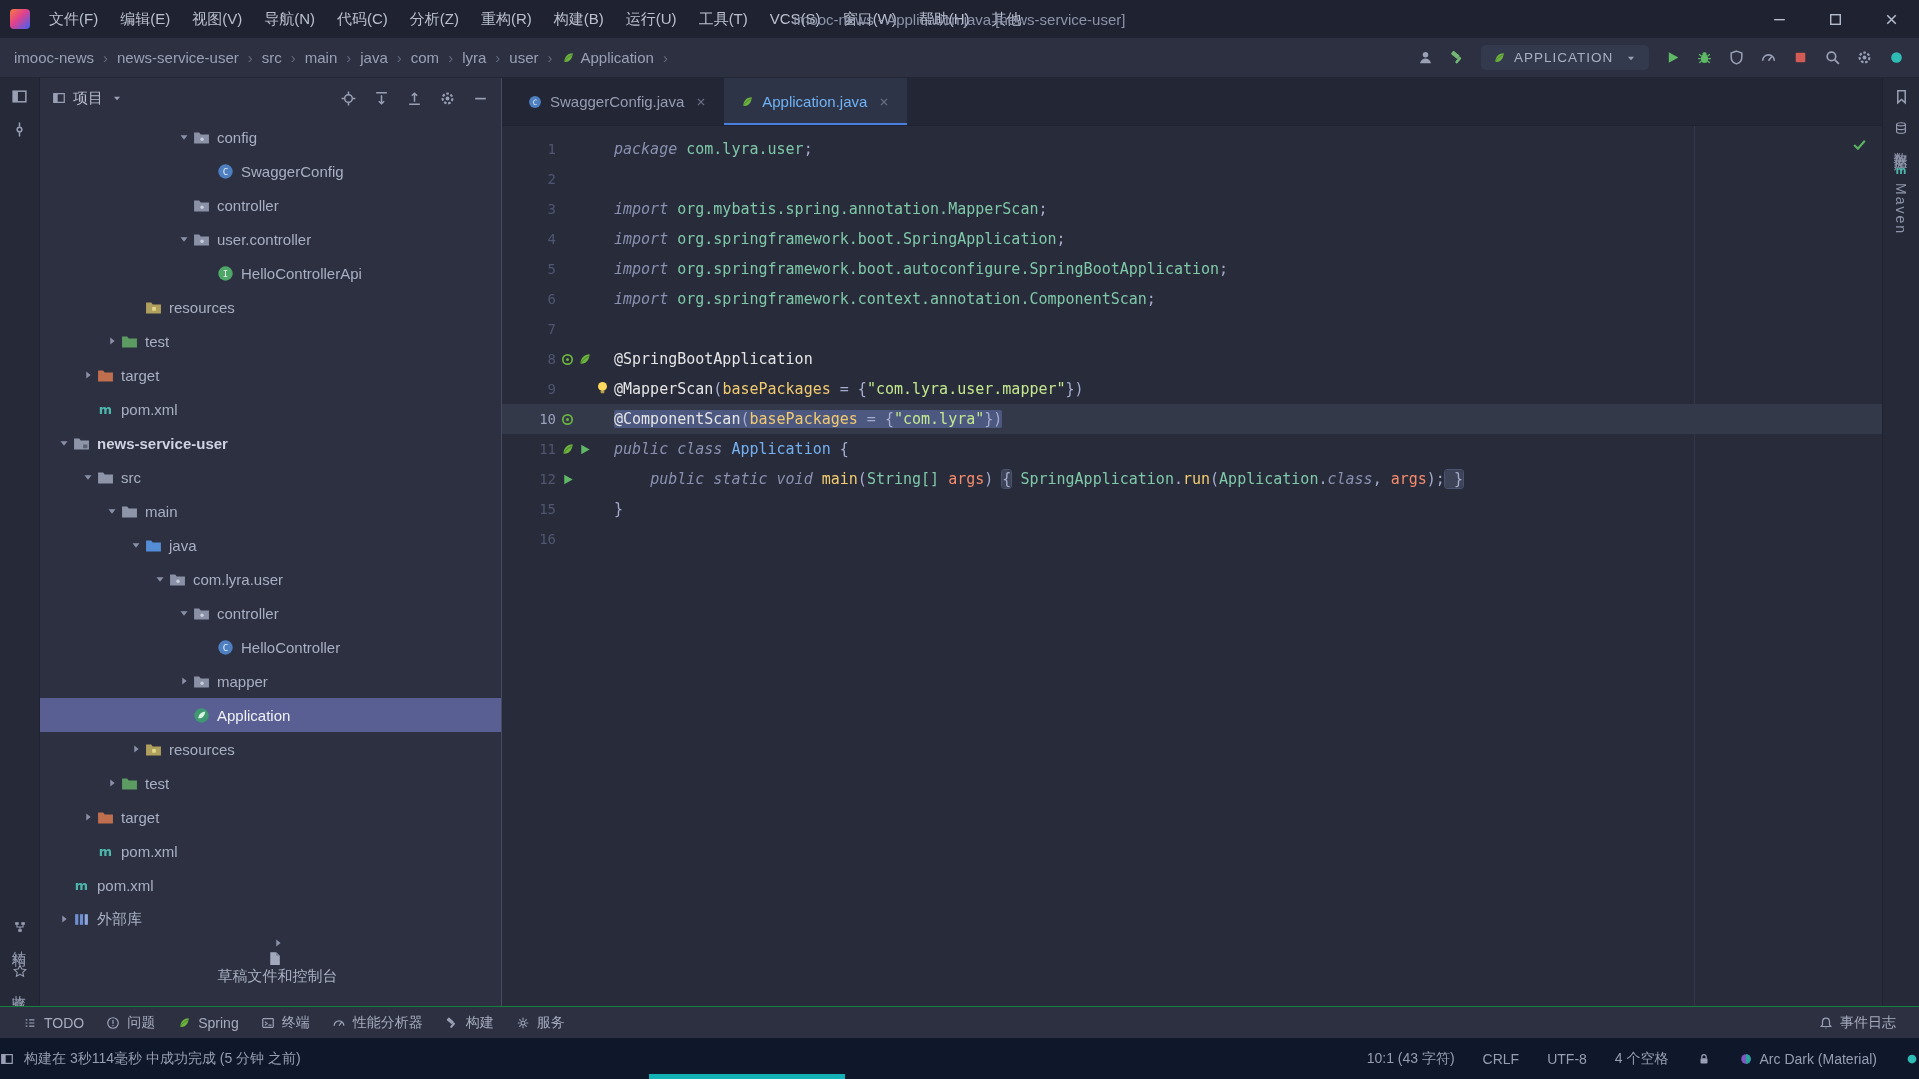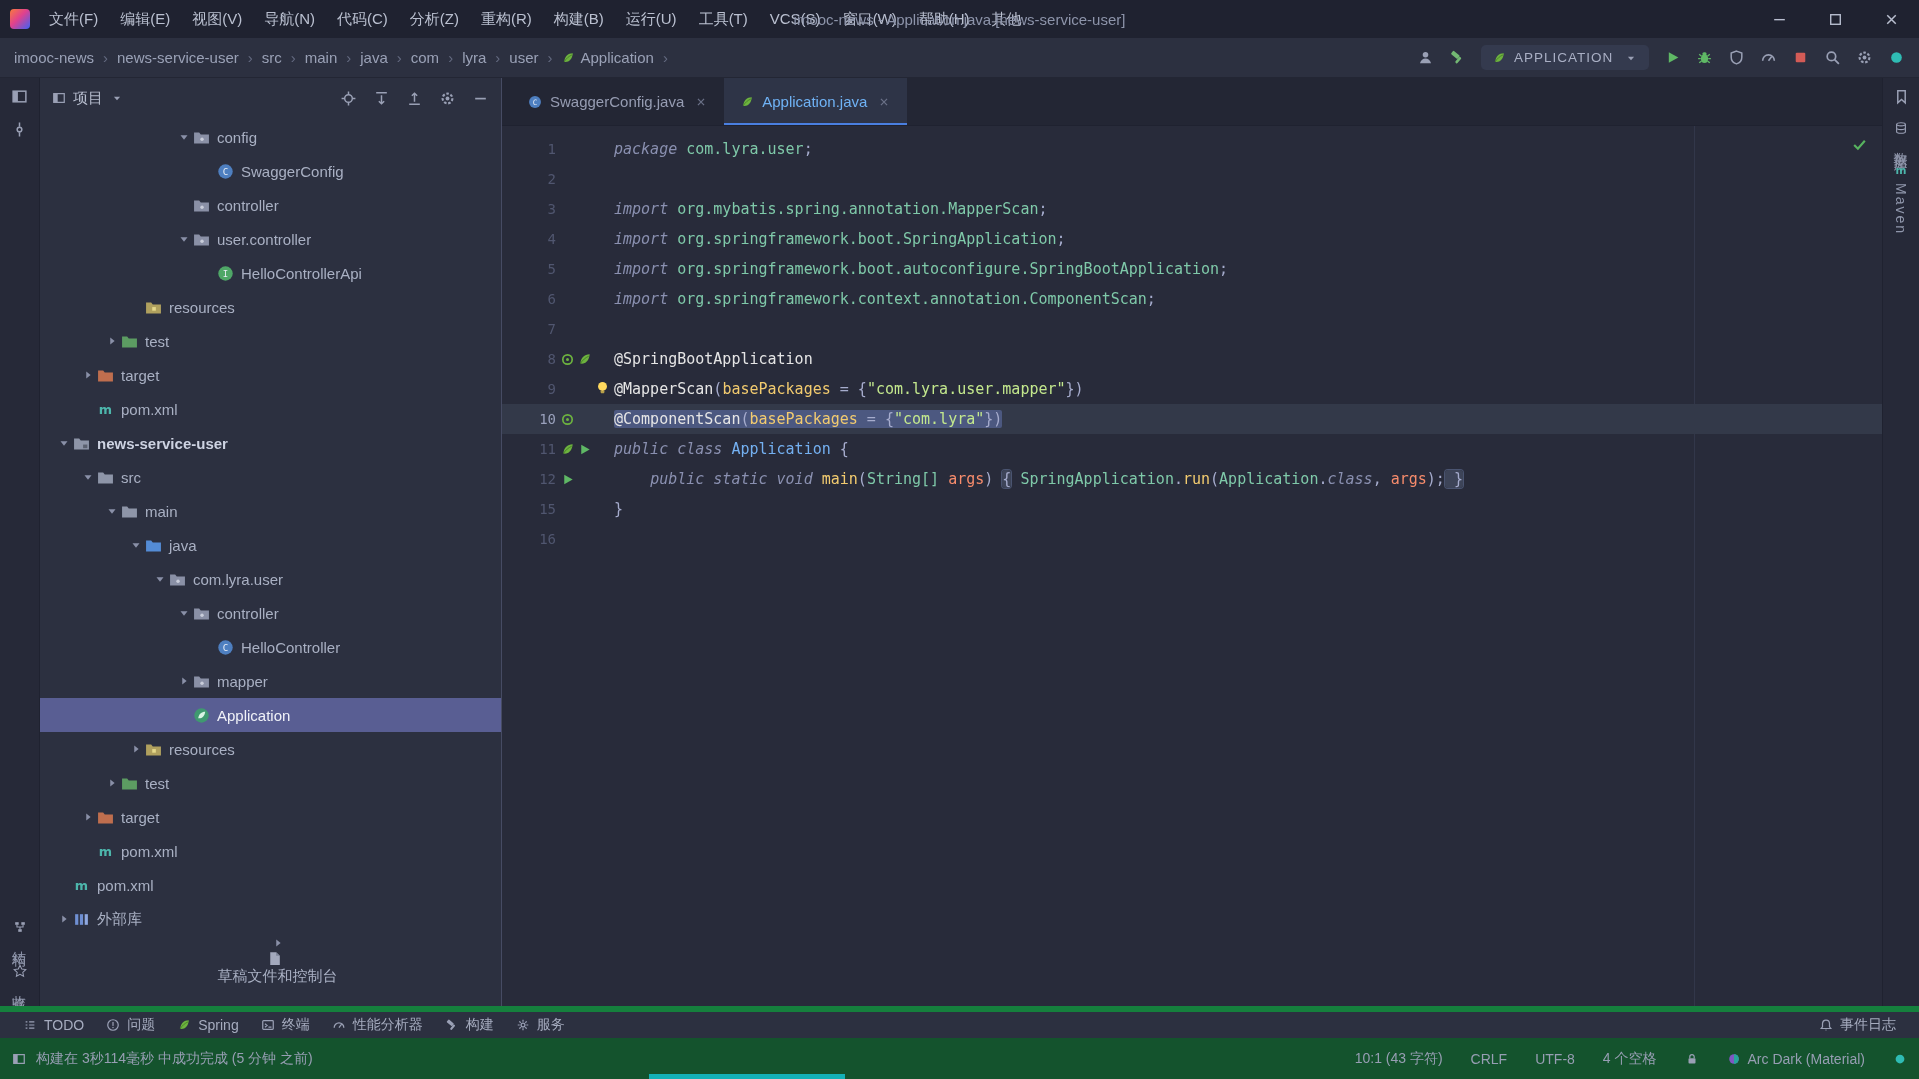--- a/index.html
+++ b/index.html
@@ -67,25 +67,25 @@
 .pkg{color:#7fc9a9;}
 .ann{color:#e5e5e5;}
 .fld{color:#f2cb6f;}
 .str{color:#c3e88d;}
 .prm{color:#f78c6c;}
 .cls{color:#74b0f1;}
 .mth{color:#f2cb6f;}
 .mthi{color:#f2cb6f;}
 .fold{background:#3d4458;border-radius:3px;box-shadow:0 0 0 1px #4a5470;}
 
-.twbar{height:32px;flex:none;background:#2c3040;border-top:6px solid #15803d;display:flex;align-items:center;padding:0 12px;font-size:14px;color:#a6acbf;}
+.twbar{height:32px;flex:none;background:#2c3040;border-top:1px solid #15803d;display:flex;align-items:center;padding:0 12px;font-size:14px;color:#a6acbf;}
 .twbtn{display:flex;align-items:center;gap:7px;padding:0 11px;height:100%;}
 .twright{margin-left:auto;display:flex;}
 
-.statusbar{height:41px;flex:none;background:#14532d;display:flex;align-items:center;padding:0 12px;font-size:14px;color:#979eb3;gap:8px;}
+.statusbar{height:41px;flex:none;background:#0f172a;display:flex;align-items:center;padding:0 0;font-size:14px;color:#979eb3;gap:8px;}
 .sb-left{display:flex;align-items:center;gap:10px;}
 .sb-right{margin-left:auto;display:flex;align-items:center;gap:28px;}
 .sb-item{display:flex;align-items:center;gap:7px;white-space:nowrap;}
 .bottom-accent{position:absolute;left:649px;bottom:0;width:196px;height:5px;background:#14b1b7;z-index:5;}
 </style>
 </head>
 <body>
 
 <div class="app">
 

